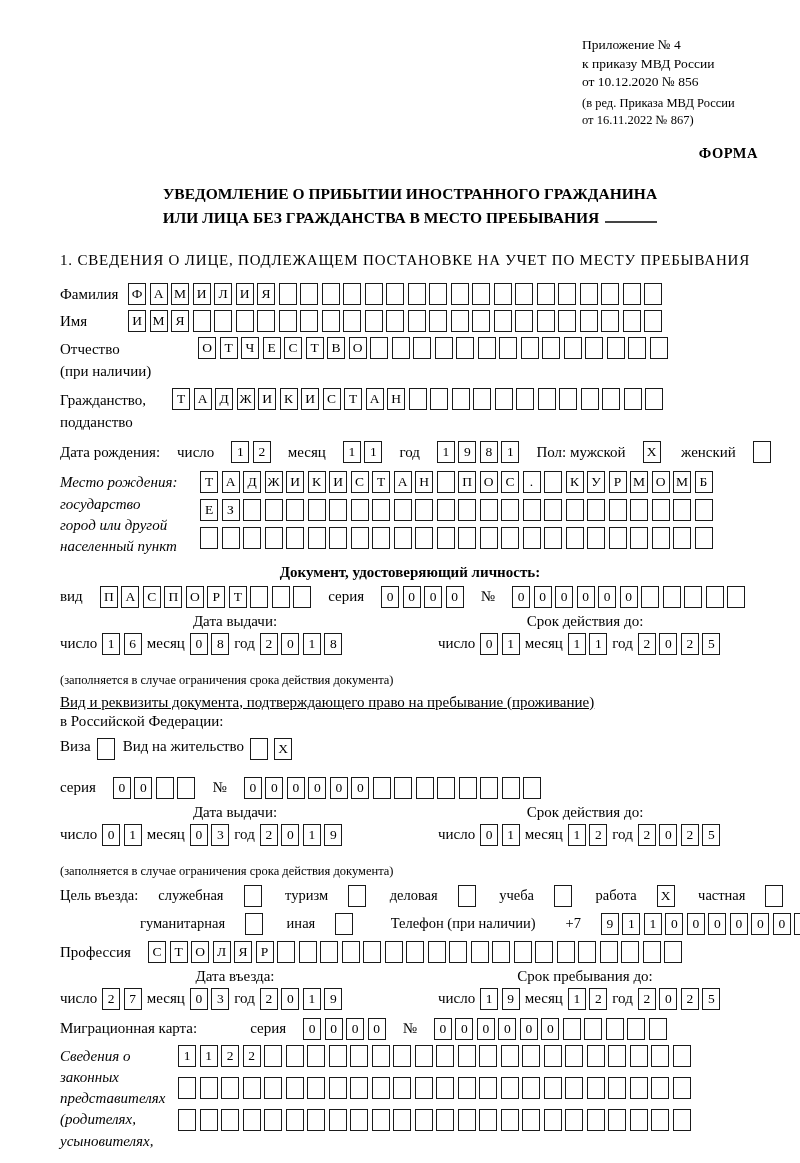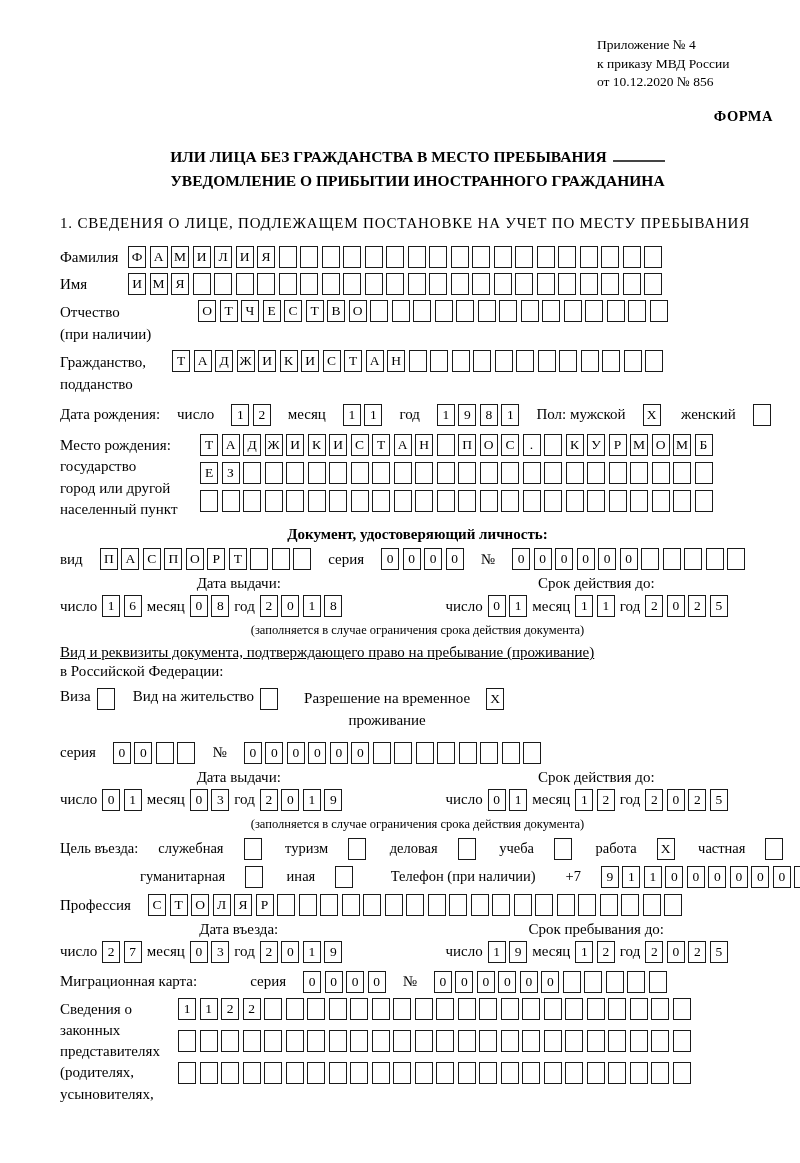--- a/index.html
+++ b/index.html
@@ -1,21 +1,21 @@
 <!DOCTYPE html>
 <html><head>
 <meta charset="utf-8">
 <style>
   html,body{margin:0;padding:0;background:#fff;}
   body{
     width:800px;height:1163px;overflow:hidden;
     font-family:"Liberation Serif","DejaVu Serif",serif;
     color:#000;font-size:15px;
   }
-  .page{box-sizing:border-box;width:800px;height:877px;padding:36px 25px 10px 60px;}
+  .page{box-sizing:border-box;width:800px;height:877px;padding:36px 40px 10px 60px;}
 
   
   .boxes{display:flex;flex-wrap:nowrap;}
   .cb{
     flex:0 0 auto;display:inline-block;box-sizing:content-box;
     width:16px;height:20px;border:1.5px solid #1a1a1a;margin-right:3.5px;
     text-align:center;font-size:13.5px;line-height:20px;background:#fff;
   }
   .cb:last-child{margin-right:0;}
 
@@ -26,58 +26,62 @@
 
   .title{margin-top:20px;text-align:center;font-weight:bold;font-size:15.5px;line-height:1.55;}
   .title-underline{display:inline-block;width:52px;height:13px;border-bottom:2px solid #444;margin-left:6px;}
   .section-title{margin-top:22px;margin-bottom:14px;font-weight:normal;font-size:15px;letter-spacing:.8px;}
 
   
   .frow{display:flex;align-items:flex-start;margin-bottom:5px;}
   .flabel{flex:0 0 auto;padding-top:2px;line-height:1.3;}
   .sub{line-height:1.45;}
   .group{display:flex;align-items:flex-start;margin-bottom:5px;}
-  .gl{flex:0 0 auto;line-height:1.42;padding-top:1px;}
+  .gl{flex:0 0 auto;line-height:1.42;padding-top:1px;font-style:italic;}
   .grows{display:flex;flex-direction:column;gap:6px;}
 
   .inlinerow{display:flex;align-items:center;gap:17px;margin-bottom:5px;flex-wrap:nowrap;}
   .w{white-space:nowrap;}
 
   .doc-header{text-align:center;font-weight:bold;margin:6px 0 5px 0;}
 
   .dates{display:flex;margin-top:4px;}
   .dcol{width:50%;}
   .dhead{text-align:center;margin-bottom:3px;}
   .dline{display:flex;align-items:center;gap:5px;}
-  .note-right{text-align:center;font-size:12.5px;margin:6px 0 6px 0;}
-
-  .chkrow{display:flex;align-items:flex-start;gap:10px;margin:8px 0 10px 0;}
+  .note-right{text-align:left;font-size:12.5px;margin:18px 0 6px 0;}
+
+  .chkrow{display:flex;align-items:flex-start;gap:0;margin:8px 0 17px 0;}
   .chkpair{display:flex;align-items:flex-start;gap:6px;}
   .chk-center{width:186px;text-align:center;line-height:1.45;}
 
   .purpose-line{display:flex;align-items:center;gap:20px;font-size:14.5px;margin-bottom:6px;flex-wrap:nowrap;}
   .indent{margin-left:80px;}
   .mb2{margin-bottom:2px;text-decoration:underline;}
   .mt8{margin-top:8px;}
 </style>
 </head>
 <body>
 
 <div class="page">
 
   <div class="annex">
     <div>Приложение № 4</div>
     <div>к приказу МВД России</div>
     <div>от 10.12.2020 № 856</div>
+    <div class="annex-note">
+      <div>(в ред. Приказа МВД России</div>
+      <div>от 16.11.2022 № 867)</div>
+    </div>
   </div>
   <div class="form-label">ФОРМА</div>
 
   <div class="title">
+    <div>УВЕДОМЛЕНИЕ О ПРИБЫТИИ ИНОСТРАННОГО ГРАЖДАНИНА</div>
     <div><span>ИЛИ ЛИЦА БЕЗ ГРАЖДАНСТВА В МЕСТО ПРЕБЫВАНИЯ</span><span class="title-underline"></span></div>
-    <div>УВЕДОМЛЕНИЕ О ПРИБЫТИИ ИНОСТРАННОГО ГРАЖДАНИНА</div>
   </div>
 
   <div class="section-title">1. СВЕДЕНИЯ О ЛИЦЕ, ПОДЛЕЖАЩЕМ ПОСТАНОВКЕ НА УЧЕТ ПО МЕСТУ ПРЕБЫВАНИЯ</div>
 
   <div class="frow">
     <div class="flabel" style="width:68px;">Фамилия</div>
     <div class="boxes">
         <span class="cb">Ф</span>
         <span class="cb">А</span>
         <span class="cb">М</span>
@@ -404,21 +408,20 @@
   <div class="chkrow">
     <div class="chkpair">
       <span>Виза</span>
       <span class="cb"></span>
     </div>
     <div class="chkpair" style="margin-left:8px;justify-content:flex-end;">
       <span>Вид на жительство</span>
       <span class="cb"></span>
     </div>
     <div class="chkpair" style="margin-left:6px;">
-      <span class="chk-center">Разрешение на временное проживание</span>
       <span class="cb">X</span>
     </div>
   </div>
   <div class="inlinerow">
     <span class="w">серия</span>
     <span class="boxes">
         <span class="cb">0</span>
         <span class="cb">0</span>
         <span class="cb"></span>
         <span class="cb"></span>

